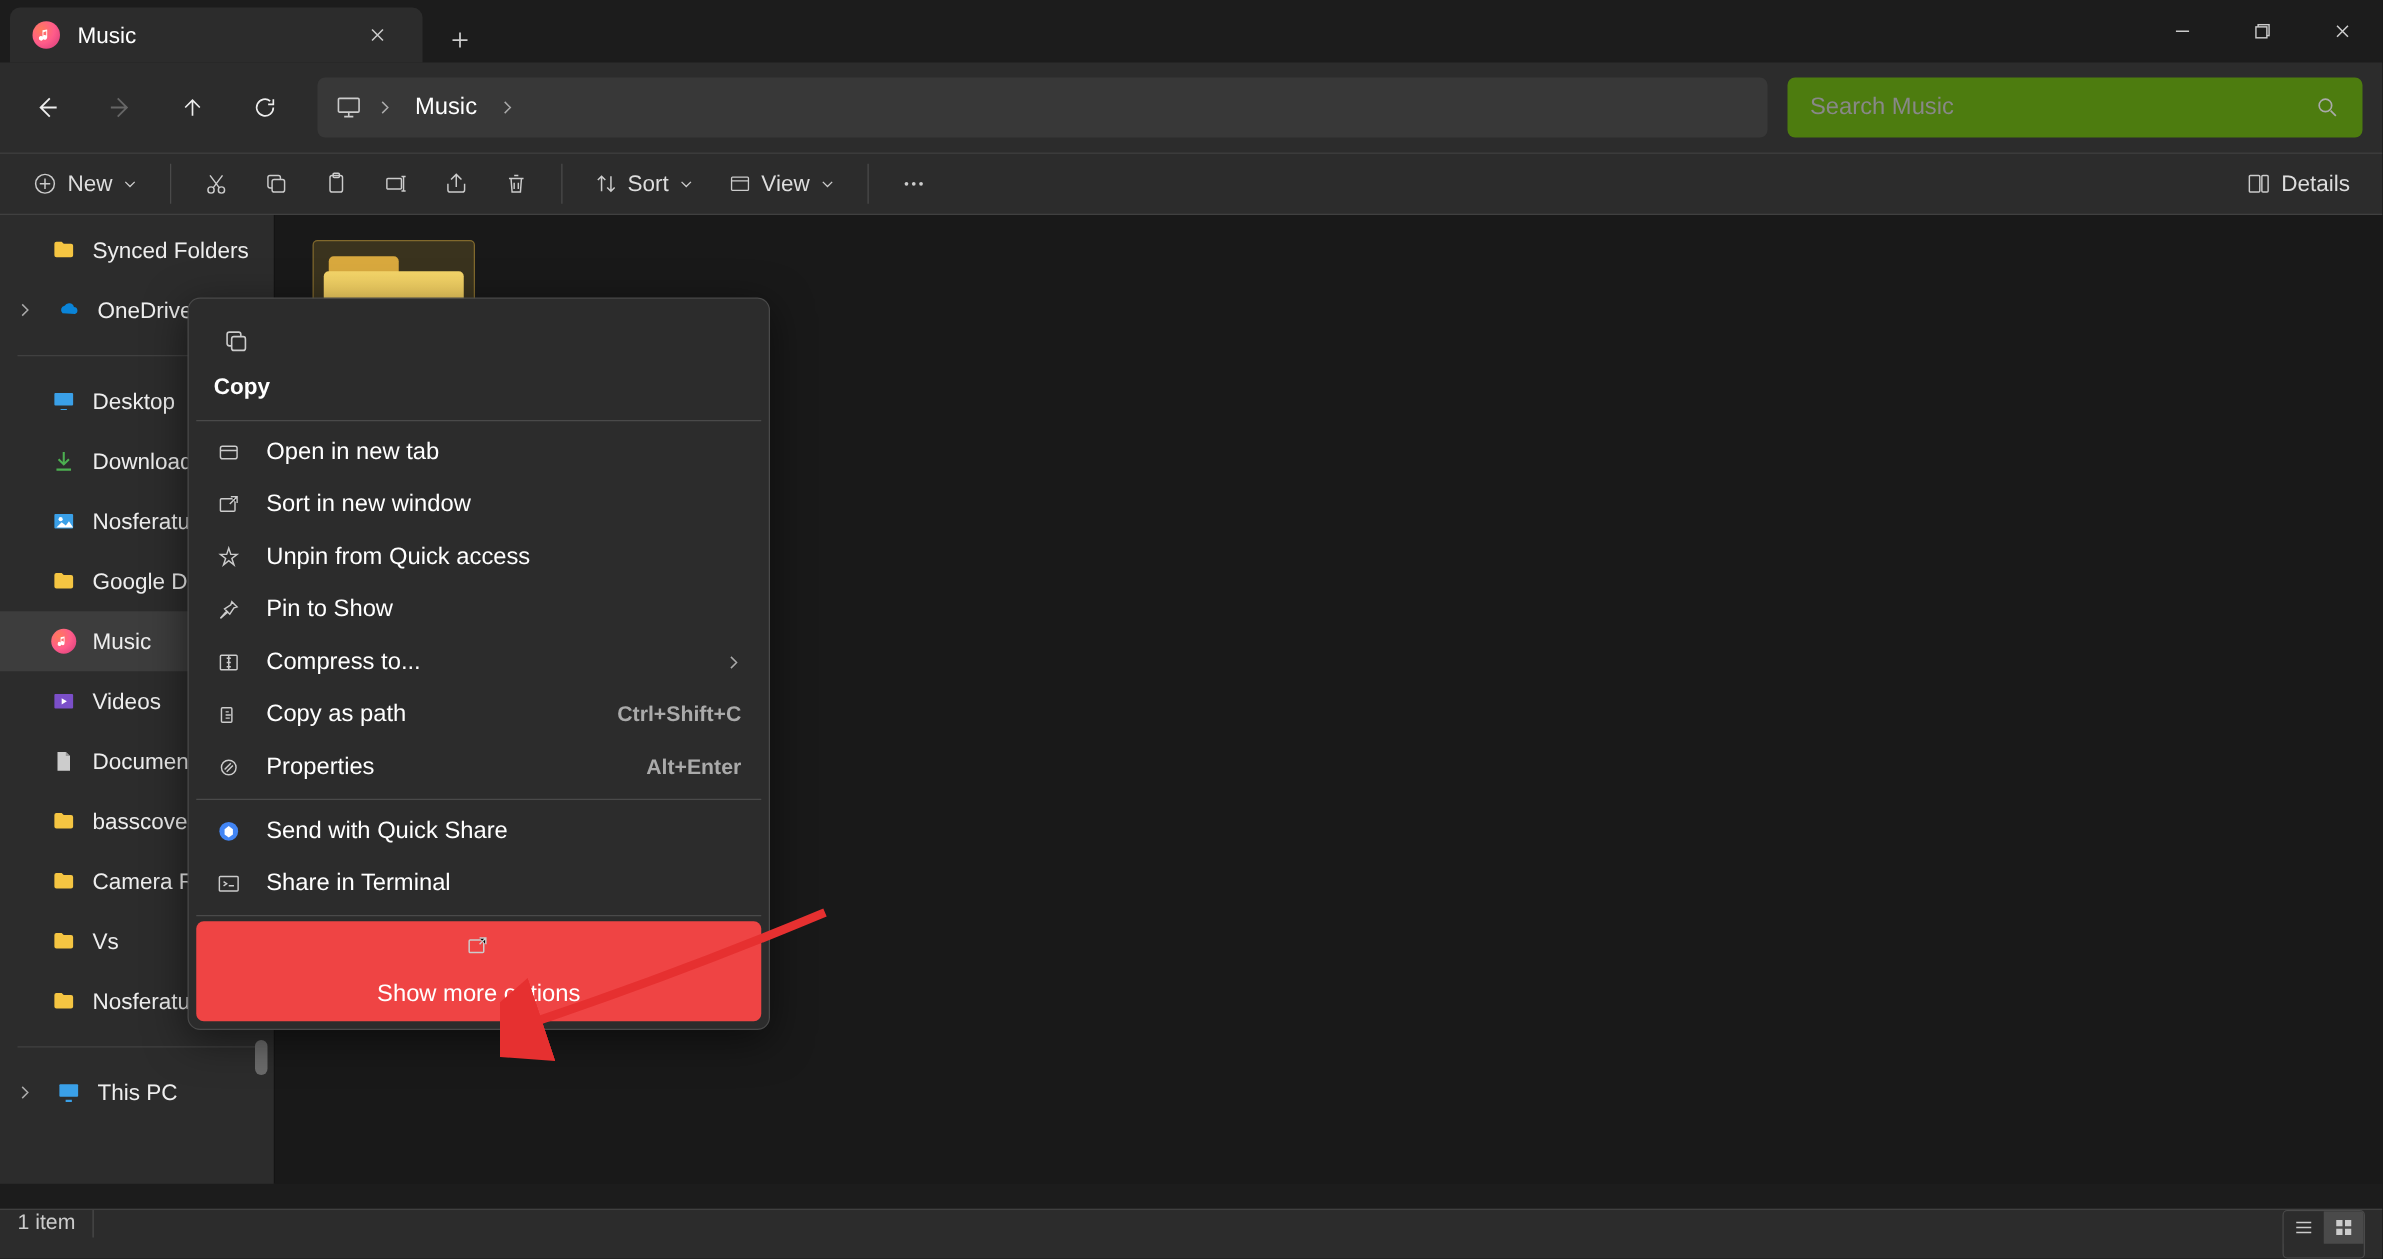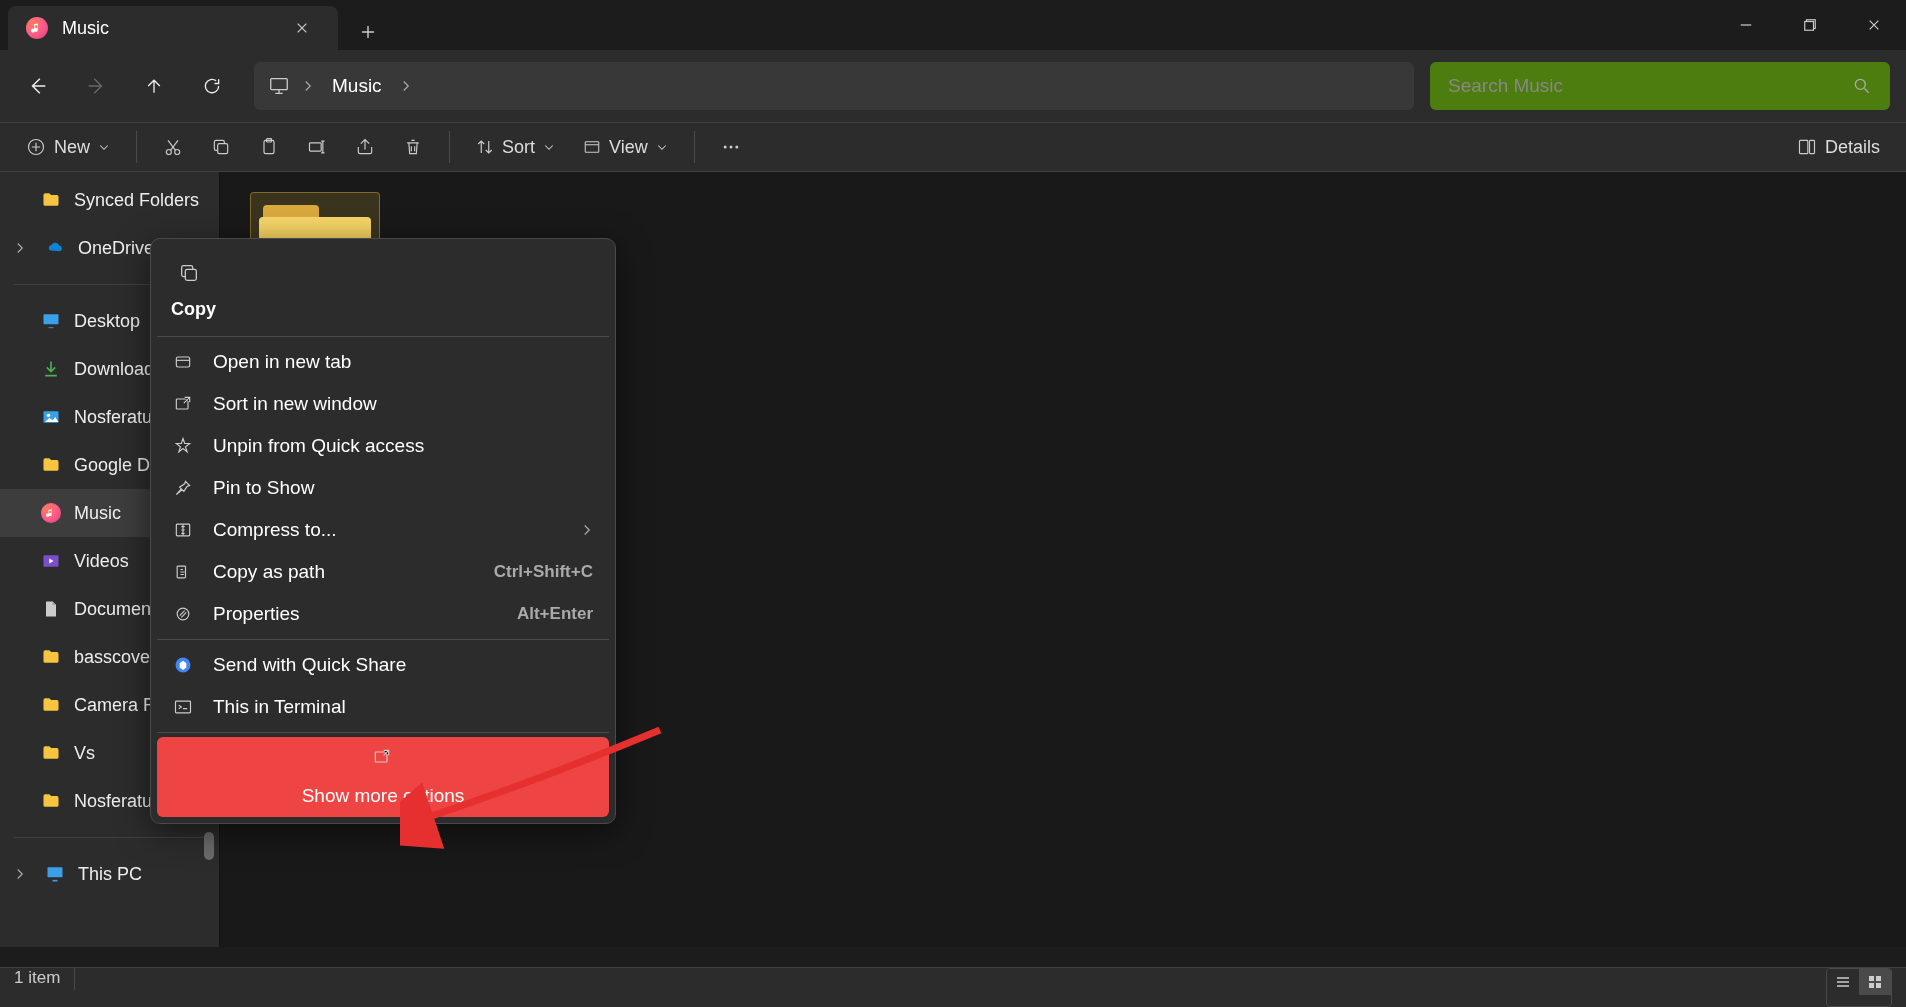--- a/index.html
+++ b/index.html
@@ -682,21 +682,21 @@
       </span>
     <span>Send with Quick Share</span>
   </div>
   <div class="ctx-item">
     <span class="ctx-item-icon">
         <svg width="20" height="20" viewBox="0 0 24 24">
           <rect x="3" y="5" width="18" height="14" rx="1" fill="none" stroke="#ccc" stroke-width="1.4"></rect>
           <path stroke="#ccc" stroke-width="1.4" fill="none" d="M7 10l3 2-3 2M12 14h5"></path>
         </svg>
       </span>
-    <span>This in Terminal</span>
+    <span>Share in Terminal</span>
   </div>
   <div class="ctx-sep"></div>
   <div class="ctx-item hover">
     <span class="ctx-item-icon">
         <svg width="20" height="20" viewBox="0 0 24 24">
           <rect x="4" y="6" width="14" height="12" rx="1" fill="none" stroke="#ccc" stroke-width="1.4"></rect>
           <path stroke="#ccc" stroke-width="1.4" d="M14 4h6v6M20 4l-6 6"></path>
         </svg>
       </span>
     <span>Show more options</span>

